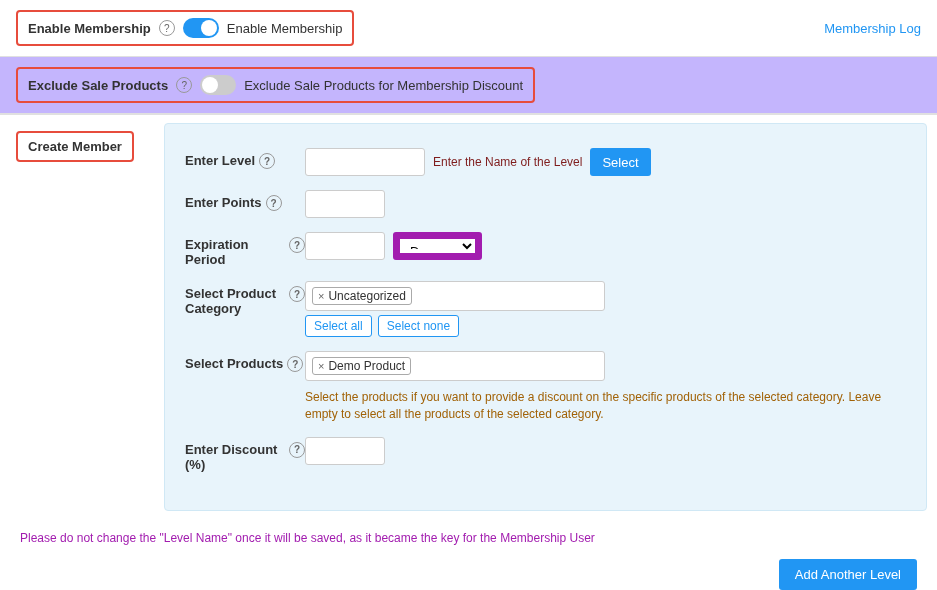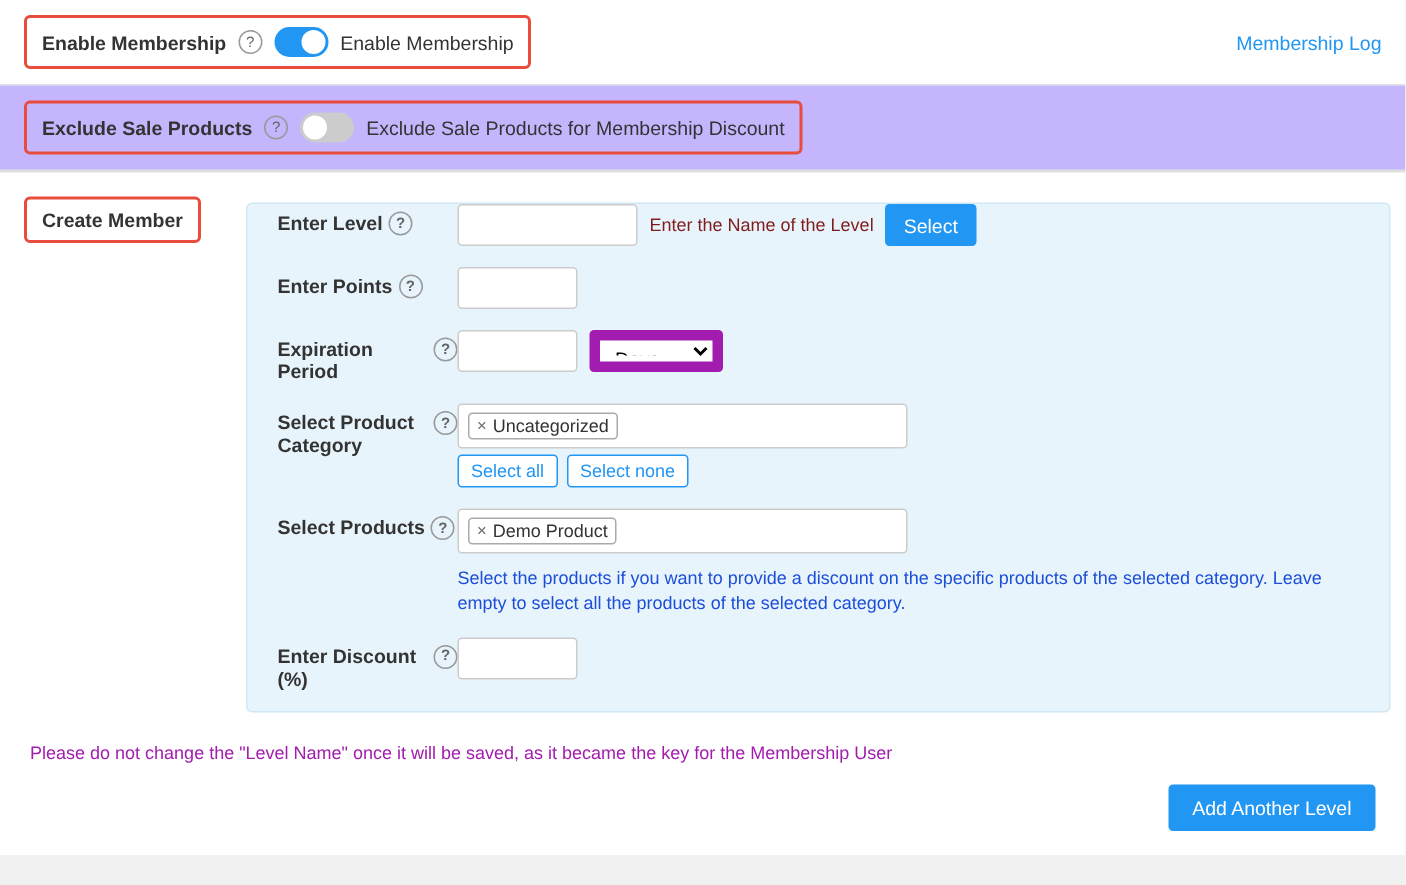--- a/index.html
+++ b/index.html
@@ -123,23 +123,23 @@
     .create-member-box {
       border: 2px solid #e74c3c;
       border-radius: 4px;
       padding: 6px 10px;
       display: inline-block;
       font-weight: 600;
     }
     .create-member-content {
       flex: 1;
       background: #e8f4fb;
-      padding: 0 20px;
+      padding: 24px 20px;
       border: 1px solid #d0e8f5;
-      margin: 20px 10px 10px 0;
+      margin: 8px 10px 10px 0;
       border-radius: 4px;
     }
 
     
     .form-row {
       display: flex;
       align-items: flex-start;
       margin-bottom: 14px;
     }
     .form-row-label {
@@ -243,21 +243,21 @@
       padding: 3px 8px;
       font-size: 12px;
       cursor: pointer;
     }
     .select-buttons {
       display: flex;
       gap: 6px;
     }
     .select-product-hint {
       font-size: 12px;
-      color: #1d4ed8;
+      color: #a16207;
       margin-top: 4px;
       line-height: 1.4;
     }
 
     
     .notice-text {
       font-size: 12px;
       color: #a21caf;
       padding: 10px 20px 6px;
     }

